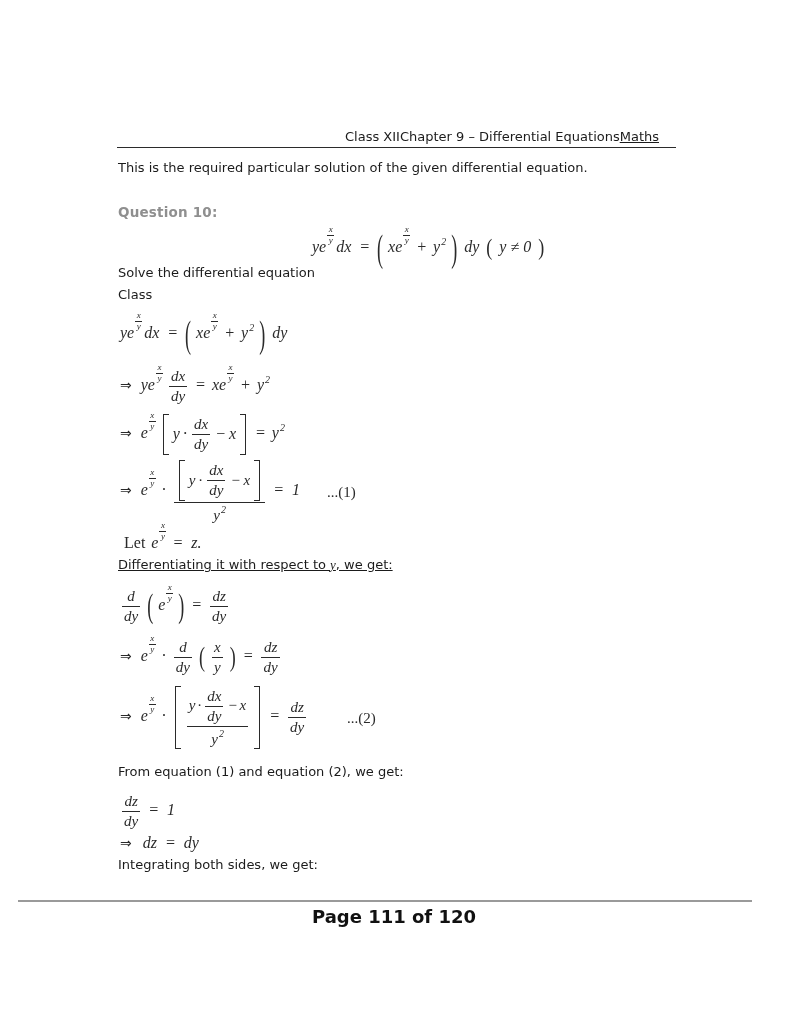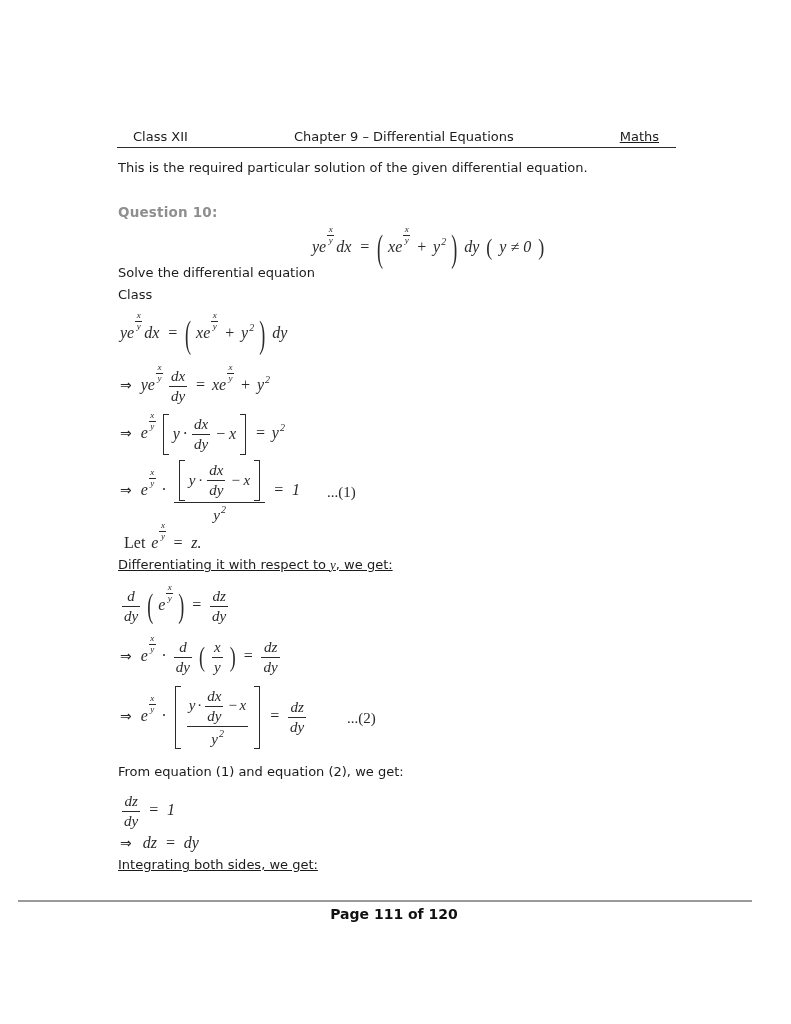--- a/index.html
+++ b/index.html
@@ -10,29 +10,29 @@
     margin:0 auto;
     font-family:"DejaVu Sans","Liberation Sans",sans-serif;
     color:#1b1b1b;
     overflow:hidden;
   }
   .abs{position:absolute;}
 
   
   .header-row{
     left:117px;top:129px;width:558px;
-    display:flex;justify-content:space-between;align-items:baseline;
+    display:flex;justify-content:flex-end;align-items:baseline;
     padding:0 0;
     font-size:13px;color:#1b1b1b;
   }
   .header-row .hl{margin-left:16px;}
   .header-row .hr{margin-right:16px;text-decoration:underline;}
   .header-rule{left:117px;top:147px;width:559px;border-top:1.5px solid #2b2b2b;height:0;}
   .footer-rule{left:18px;top:900px;width:734px;border-top:2px solid #9a9a9a;height:0;}
-  .page-number{left:0;top:906px;width:788px;text-align:center;font-size:14px;font-weight:bold;color:#111;}
+  .page-number{left:0;top:906px;width:788px;text-align:center;font-size:18px;font-weight:bold;color:#111;}
 
   
   .bodytext{font-size:13px;color:#1b1b1b;}
   .qlabel{font-size:13.5px;font-weight:bold;color:#8f8f8f;letter-spacing:.2px;}
   .servar{font-family:"Liberation Serif","DejaVu Serif",serif;font-style:italic;}
 
   
   .math{
     font-family:"Liberation Serif","DejaVu Serif",serif;
     font-style:italic;
@@ -231,18 +231,18 @@
     <span class="t">1</span>
   </div>
 
   <div class="abs math" style="left:120px;top:833px;">
     <span class="imp">⇒</span>
     <span class="t">dz</span>
     <span class="t">=</span>
     <span class="t">dy</span>
   </div>
 
-  <div class="abs bodytext" style="left:118px;top:857px;text-decoration:underline;">Integrating both sides, we get:</div>
+  <div class="abs bodytext" style="left:118px;top:857px;">Integrating both sides, we get:</div>
 
   <div class="abs footer-rule"></div>
   <div class="abs page-number">Page 111 of 120</div>
 
 </div>
 
 </body></html>

